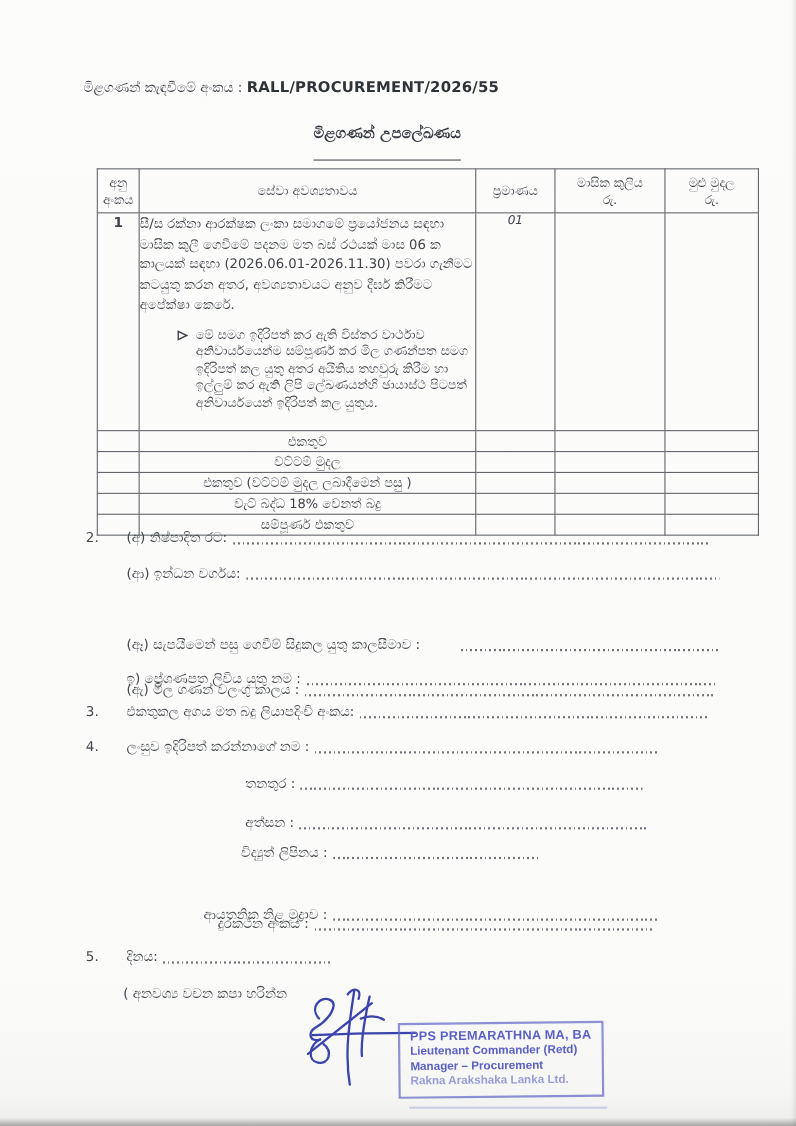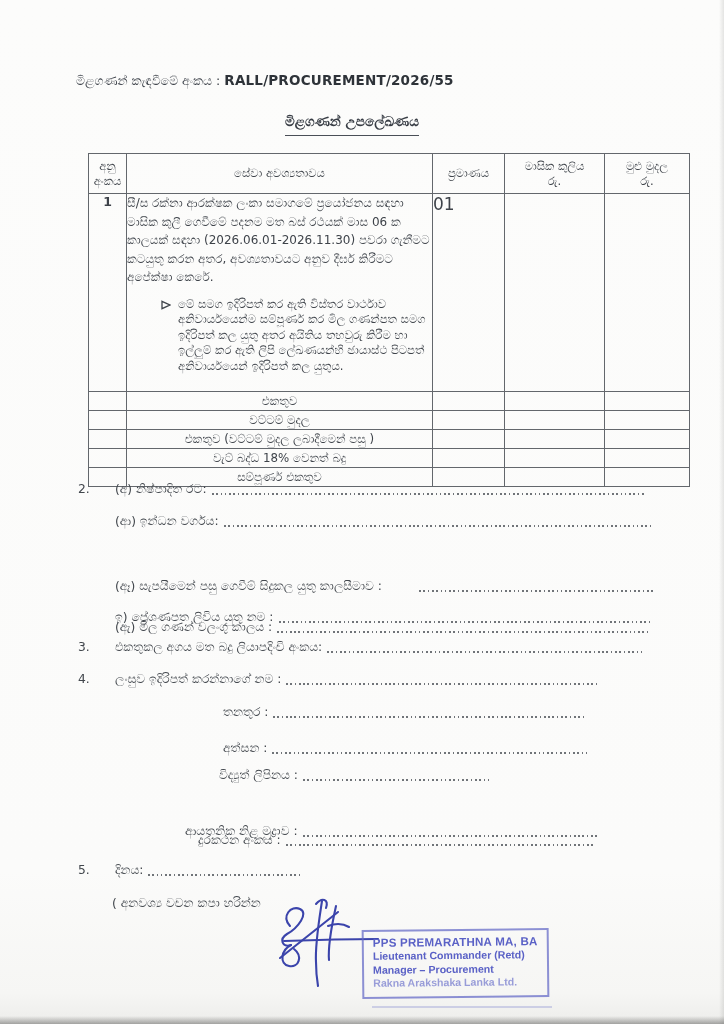--- a/index.html
+++ b/index.html
@@ -14,37 +14,37 @@
     background:linear-gradient(180deg,#fcfcfb 0%,#fbfbfa 85%,#f6f6f4 97%,#ececea 100%);
     color:#42474d;
   }
   
   .ref-line{position:absolute;left:76px;top:72px;font-size:12.5px;color:#3d424a;white-space:nowrap;}
   .ref-line .num{font-weight:700;color:#2e3339;font-size:13.5px;letter-spacing:.2px;}
   .doc-title{
     position:absolute;left:52px;top:113px;width:600px;text-align:center;
     font-size:13.5px;font-weight:600;color:#383d45;
   }
-  .doc-title span{border-bottom:1px solid #4a4f57;padding-bottom:6px;}
+  .doc-title span{border-bottom:1px solid #4a4f57;padding-bottom:16px;}
   
   table.qt{
     position:absolute;left:88px;top:153px;width:601px;
     border-collapse:collapse;table-layout:fixed;
     font-size:12px;color:#3e434a;
   }
   table.qt th,table.qt td{border:1px solid #63676c;padding:0;vertical-align:top;overflow:hidden;}
   table.qt thead tr{height:40px;}
   table.qt th{font-weight:400;font-size:11.5px;text-align:center;vertical-align:middle;line-height:15px;}
   tr.item-row{height:198px;}
   td.c-serial{text-align:center;padding-top:6px;font-weight:700;font-size:12.5px;}
   td.c-desc{padding:5px 7px 0 7px;}
   p.desc{margin:0;line-height:18.5px;font-size:12px;}
   .bullet{display:flex;gap:7px;margin:10px 4px 0 34px;line-height:15.5px;font-size:11.6px;}
   .bullet svg{flex:none;margin-top:3px;}
-  td.c-qty{text-align:left;padding-top:34px;font-size:17px;}
+  td.c-qty{text-align:center;padding-top:34px;font-size:11px;font-style:italic;}
   tr.t-row{height:19px;}
   tr.t-row td{vertical-align:middle;}
   td.t-label{padding:1px 5px;font-size:11.8px;line-height:14px;white-space:nowrap;text-align:center;}
   
   .frow{
     position:absolute;display:flex;align-items:baseline;
     font-size:12.3px;color:#42474d;line-height:18px;white-space:nowrap;
   }
   .frow .fnum{flex:none;width:37px;}
   .frow .flabel{flex:none;}

